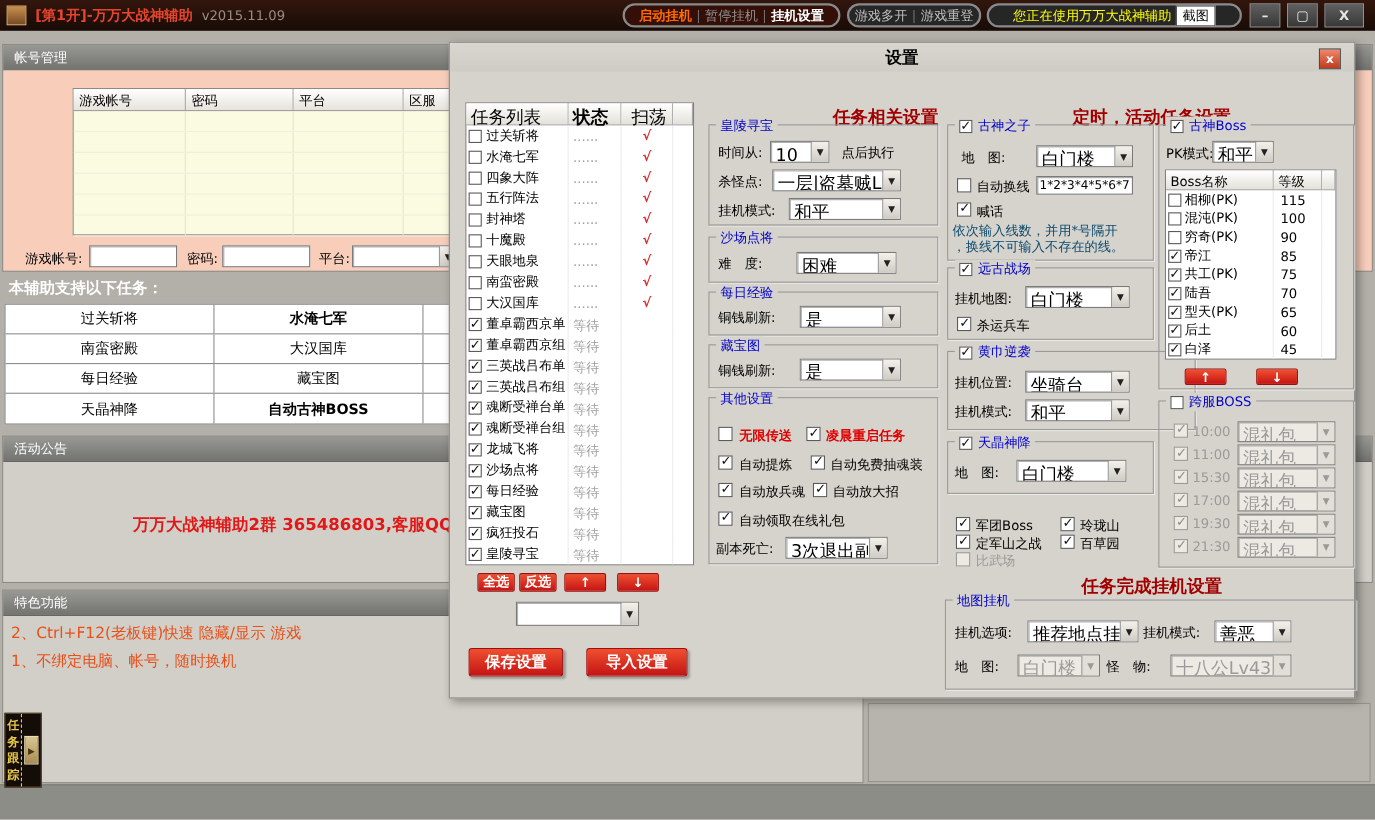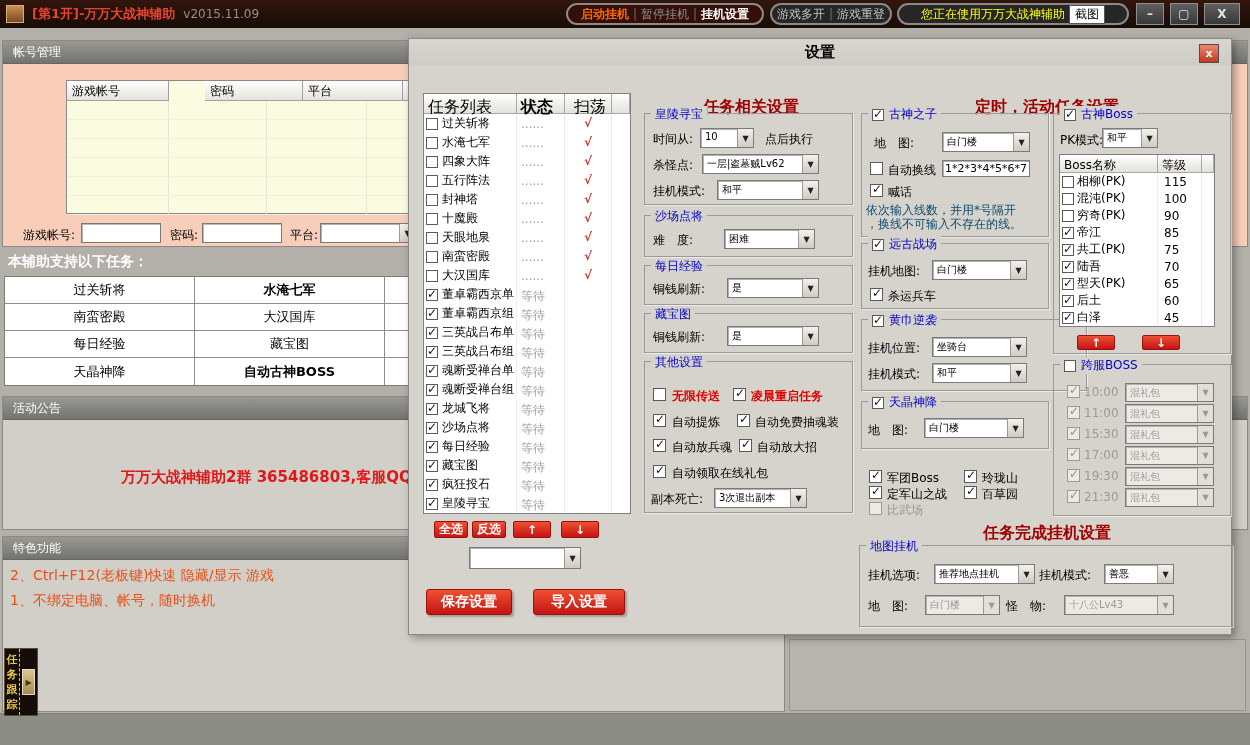--- a/index.html
+++ b/index.html
@@ -92,21 +92,21 @@
 
   .rbtn-sm { position:absolute; background:linear-gradient(#F05030,#C41414); color:#fff; font-weight:bold;
              font-size:12px; border:1px solid #9c0f0f; border-radius:2px; display:flex; align-items:center;
              justify-content:center; }
   .rbtn-lg { position:absolute; background:linear-gradient(#F05030,#C41414); color:#fff; font-weight:bold;
              font-size:14px; border:1px solid #9c0f0f; border-radius:3px; display:flex; align-items:center;
              justify-content:center; box-shadow:2px 2px 2px rgba(0,0,0,0.25); }
 
   .combo { position:absolute; height:20px; background:#fff; border:1px solid #7a7a7a;
            box-shadow:inset 1px 1px 0 #b2b2b2; display:flex; }
-  .combo-text { flex:1; padding:2px 2px 0 4px; font-size:10px; white-space:nowrap; overflow:hidden; }
+  .combo-text { flex:1; padding:2px 2px 0 4px; font-size:16px; white-space:nowrap; overflow:hidden; }
   .combo-btn { width:16px; background:linear-gradient(#F4F1EA,#CFCCC5); border-left:1px solid #9a9a9a;
                display:flex; align-items:center; justify-content:center; font-size:8px; color:#222; flex:none; }
   .combo.dis { background:#EDEAE3; }
   .combo.dis .combo-text { color:#9a9a9a; }
   .combo.dis .combo-btn { color:#9a9a9a; background:#E2DFD8; }
 
   .grp { position:absolute; border:1px solid #9a9a9a; box-shadow:1px 1px 0 rgba(255,255,255,0.55); }
   .grp-legend { position:absolute; top:-8px; left:6px; background:#D6D3CC; padding:0 4px; color:#0000CC;
                 font-size:12px; display:flex; align-items:center; gap:5px; white-space:nowrap; }
   .grp-legend .cbi { background:#fff; }
@@ -157,21 +157,21 @@
 <div class="winbtn" style="left:1136px; width:28px;">–</div>
 <div class="winbtn" style="left:1170px; width:28px;">▢</div>
 <div class="winbtn" style="left:1204px; width:36px;">X</div>
 
 <div class="panel" style="left:2px; top:40px; width:1246px; height:207px;">
   <div class="panel-hd">帐号管理</div>
   <div class="acct-body">
     <div class="acct-table">
       <div class="acct-hrow">
         <span class="acct-hcell" style="width:102px;">游戏帐号</span>
-        <span class="acct-hcell" style="width:98px;margin-left:36px;">密码</span>
+        <span class="acct-hcell" style="width:98px;">密码</span>
         <span class="acct-hcell" style="width:100px;">平台</span>
         <span class="acct-hcell" style="flex:1;">区服</span>
       </div>
       <div id="acct-rows">
           <div class="acct-row">
             <span class="acct-cell" style="width: 102px;"></span>
             <span class="acct-cell" style="width: 98px;"></span>
             <span class="acct-cell" style="width: 100px;"></span>
             <span class="acct-cell" style="flex: 1 1 0%; border-right: none;"></span>
           </div>
@@ -457,21 +457,21 @@
   <div class="rbtn-sm" style="left:152px; top:482px; width:38px; height:17px;">↓</div>
 
   <div class="combo" style="left:60px; top:508px; width:112px; height:22px;">
     <span class="combo-text"></span>
     <span class="combo-btn">▼</span>
   </div>
 
   <div class="rbtn-lg" style="left:17px; top:550px; width:86px; height:26px;">保存设置</div>
   <div class="rbtn-lg" style="left:124px; top:550px; width:92px; height:26px;">导入设置</div>
 
-  <div class="sec-title" style="left:240px; top:58px; width:204px;">任务相关设置</div>
+  <div class="sec-title" style="left:240px; top:58px; width:204px;text-align:right;">任务相关设置</div>
 
   <div class="grp" style="left:235px; top:74px; width:209px; height:92px;">
     <span class="grp-legend">皇陵寻宝</span>
     <span class="lbl" style="left:8px; top:17px;">时间从:</span>
     <div class="combo" style="left:55px; top:14px; width:54px;">
       <span class="combo-text">10</span>
       <span class="combo-btn">▼</span>
     </div>
     <span class="lbl" style="left:120px; top:17px;">点后执行</span>
     <span class="lbl" style="left:8px; top:43px;">杀怪点:</span>

